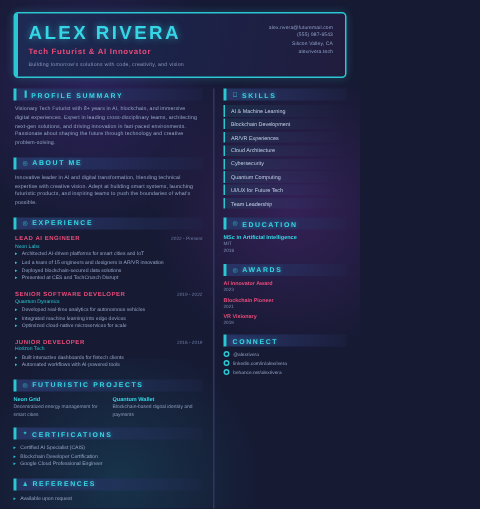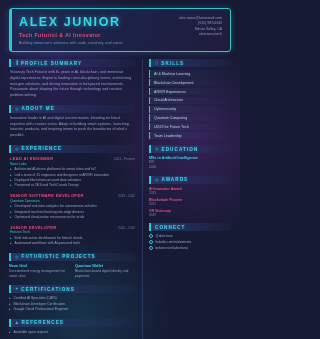--- a/index.html
+++ b/index.html
@@ -93,21 +93,21 @@
 <body>
 
 <div class="bg-glow-a"></div>
 <div class="bg-glow-b"></div>
 <div class="bg-glow-c"></div>
 
 <div class="page">
 
   <div class="header">
     <div class="hdr-left">
-      <div class="name">ALEX JUNIOR</div>
+      <div class="name">ALEX RIVERA</div>
       <div class="role">Tech Futurist &amp; AI Innovator</div>
       <div class="tagline">Building tomorrow's solutions with code, creativity, and vision</div>
     </div>
     <div class="hdr-right">
       <div class="contact-line">alex.rivera@futuremail.com</div>
       <div class="contact-line">(555) 987-6543</div>
       <div class="contact-line">Silicon Valley, CA</div>
       <div class="contact-line">alexrivera.tech</div>
     </div>
   </div>

